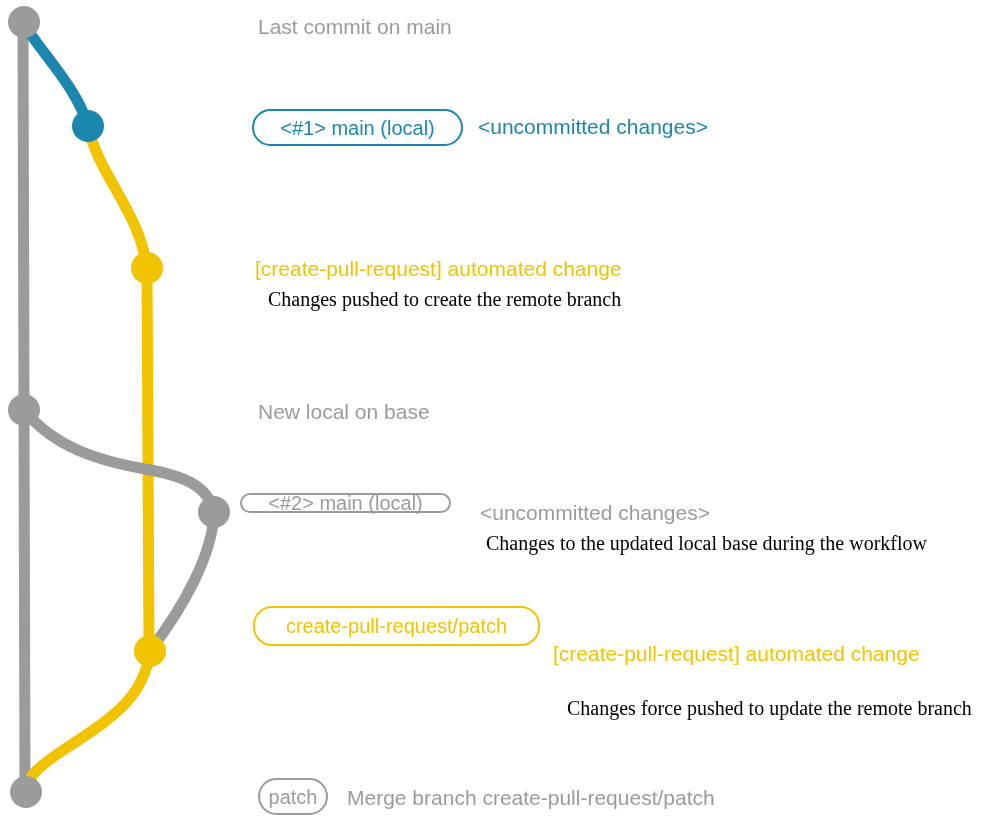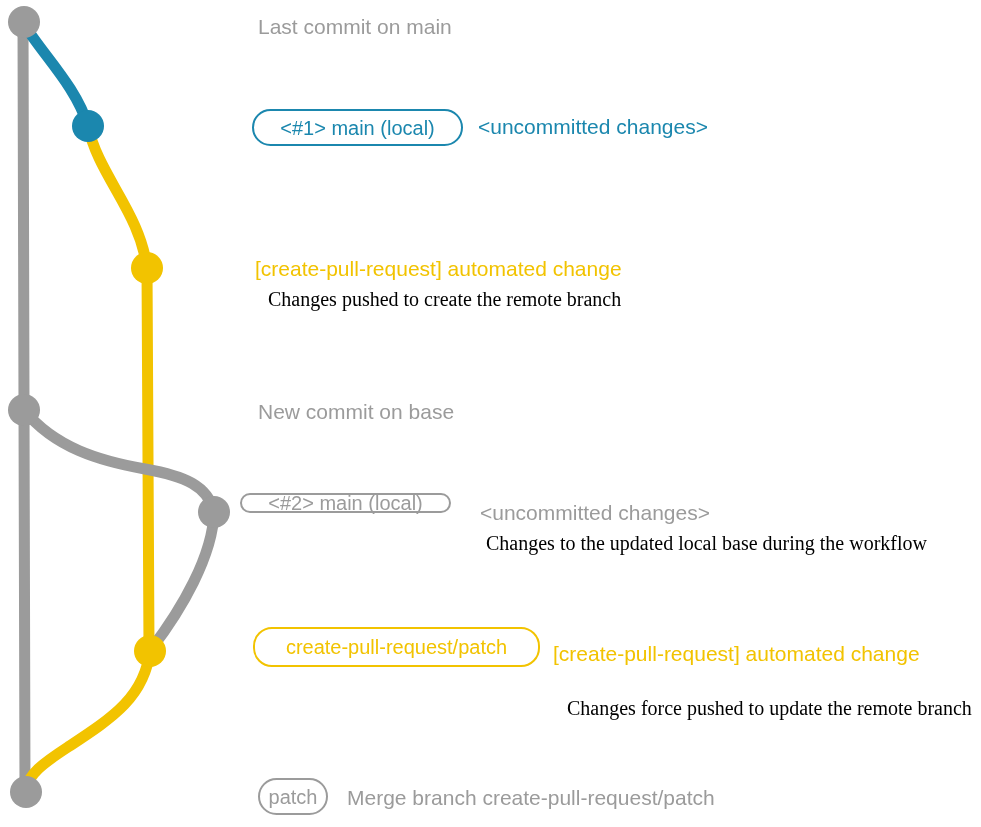--- a/index.html
+++ b/index.html
@@ -64,26 +64,26 @@
   </svg>
 
   <div class="abs label" style="left:258px;top:26px;">Last commit on main</div>
 
   <div class="badge b-blue" style="left:252px;top:109px;width:211px;height:37px;">&lt;#1&gt; main (local)</div>
   <div class="abs label t-blue" style="left:478px;top:126px;">&lt;uncommitted changes&gt;</div>
 
   <div class="abs label t-yellow" style="left:255px;top:268px;">[create-pull-request] automated change</div>
   <div class="abs desc" style="left:268px;top:299px;">Changes pushed to create the remote branch</div>
 
-  <div class="abs label" style="left:258px;top:411px;">New commit on base</div>
+  <div class="abs label" style="left:258px;top:411px;">New local on base</div>
 
   <div class="badge b-gray" style="left:240px;top:493px;width:211px;height:20px;">&lt;#2&gt; main (local)</div>
   <div class="abs label t-gray" style="left:480px;top:512px;">&lt;uncommitted changes&gt;</div>
   <div class="abs desc" style="left:486px;top:543px;">Changes to the updated local base during the workflow</div>
 
-  <div class="badge b-yellow" style="left:253px;top:627px;width:287px;height:40px;">create-pull-request/patch</div>
+  <div class="badge b-yellow" style="left:253px;top:606px;width:287px;height:40px;">create-pull-request/patch</div>
   <div class="abs label t-yellow" style="left:553px;top:653px;">[create-pull-request] automated change</div>
   <div class="abs desc" style="left:567px;top:708px;">Changes force pushed to update the remote branch</div>
 
   <div class="badge b-gray" style="left:258px;top:778px;width:70px;height:37px;">patch</div>
   <div class="abs label t-gray" style="left:347px;top:797px;">Merge branch create-pull-request/patch</div>
 
 </div>
 
 </body></html>

